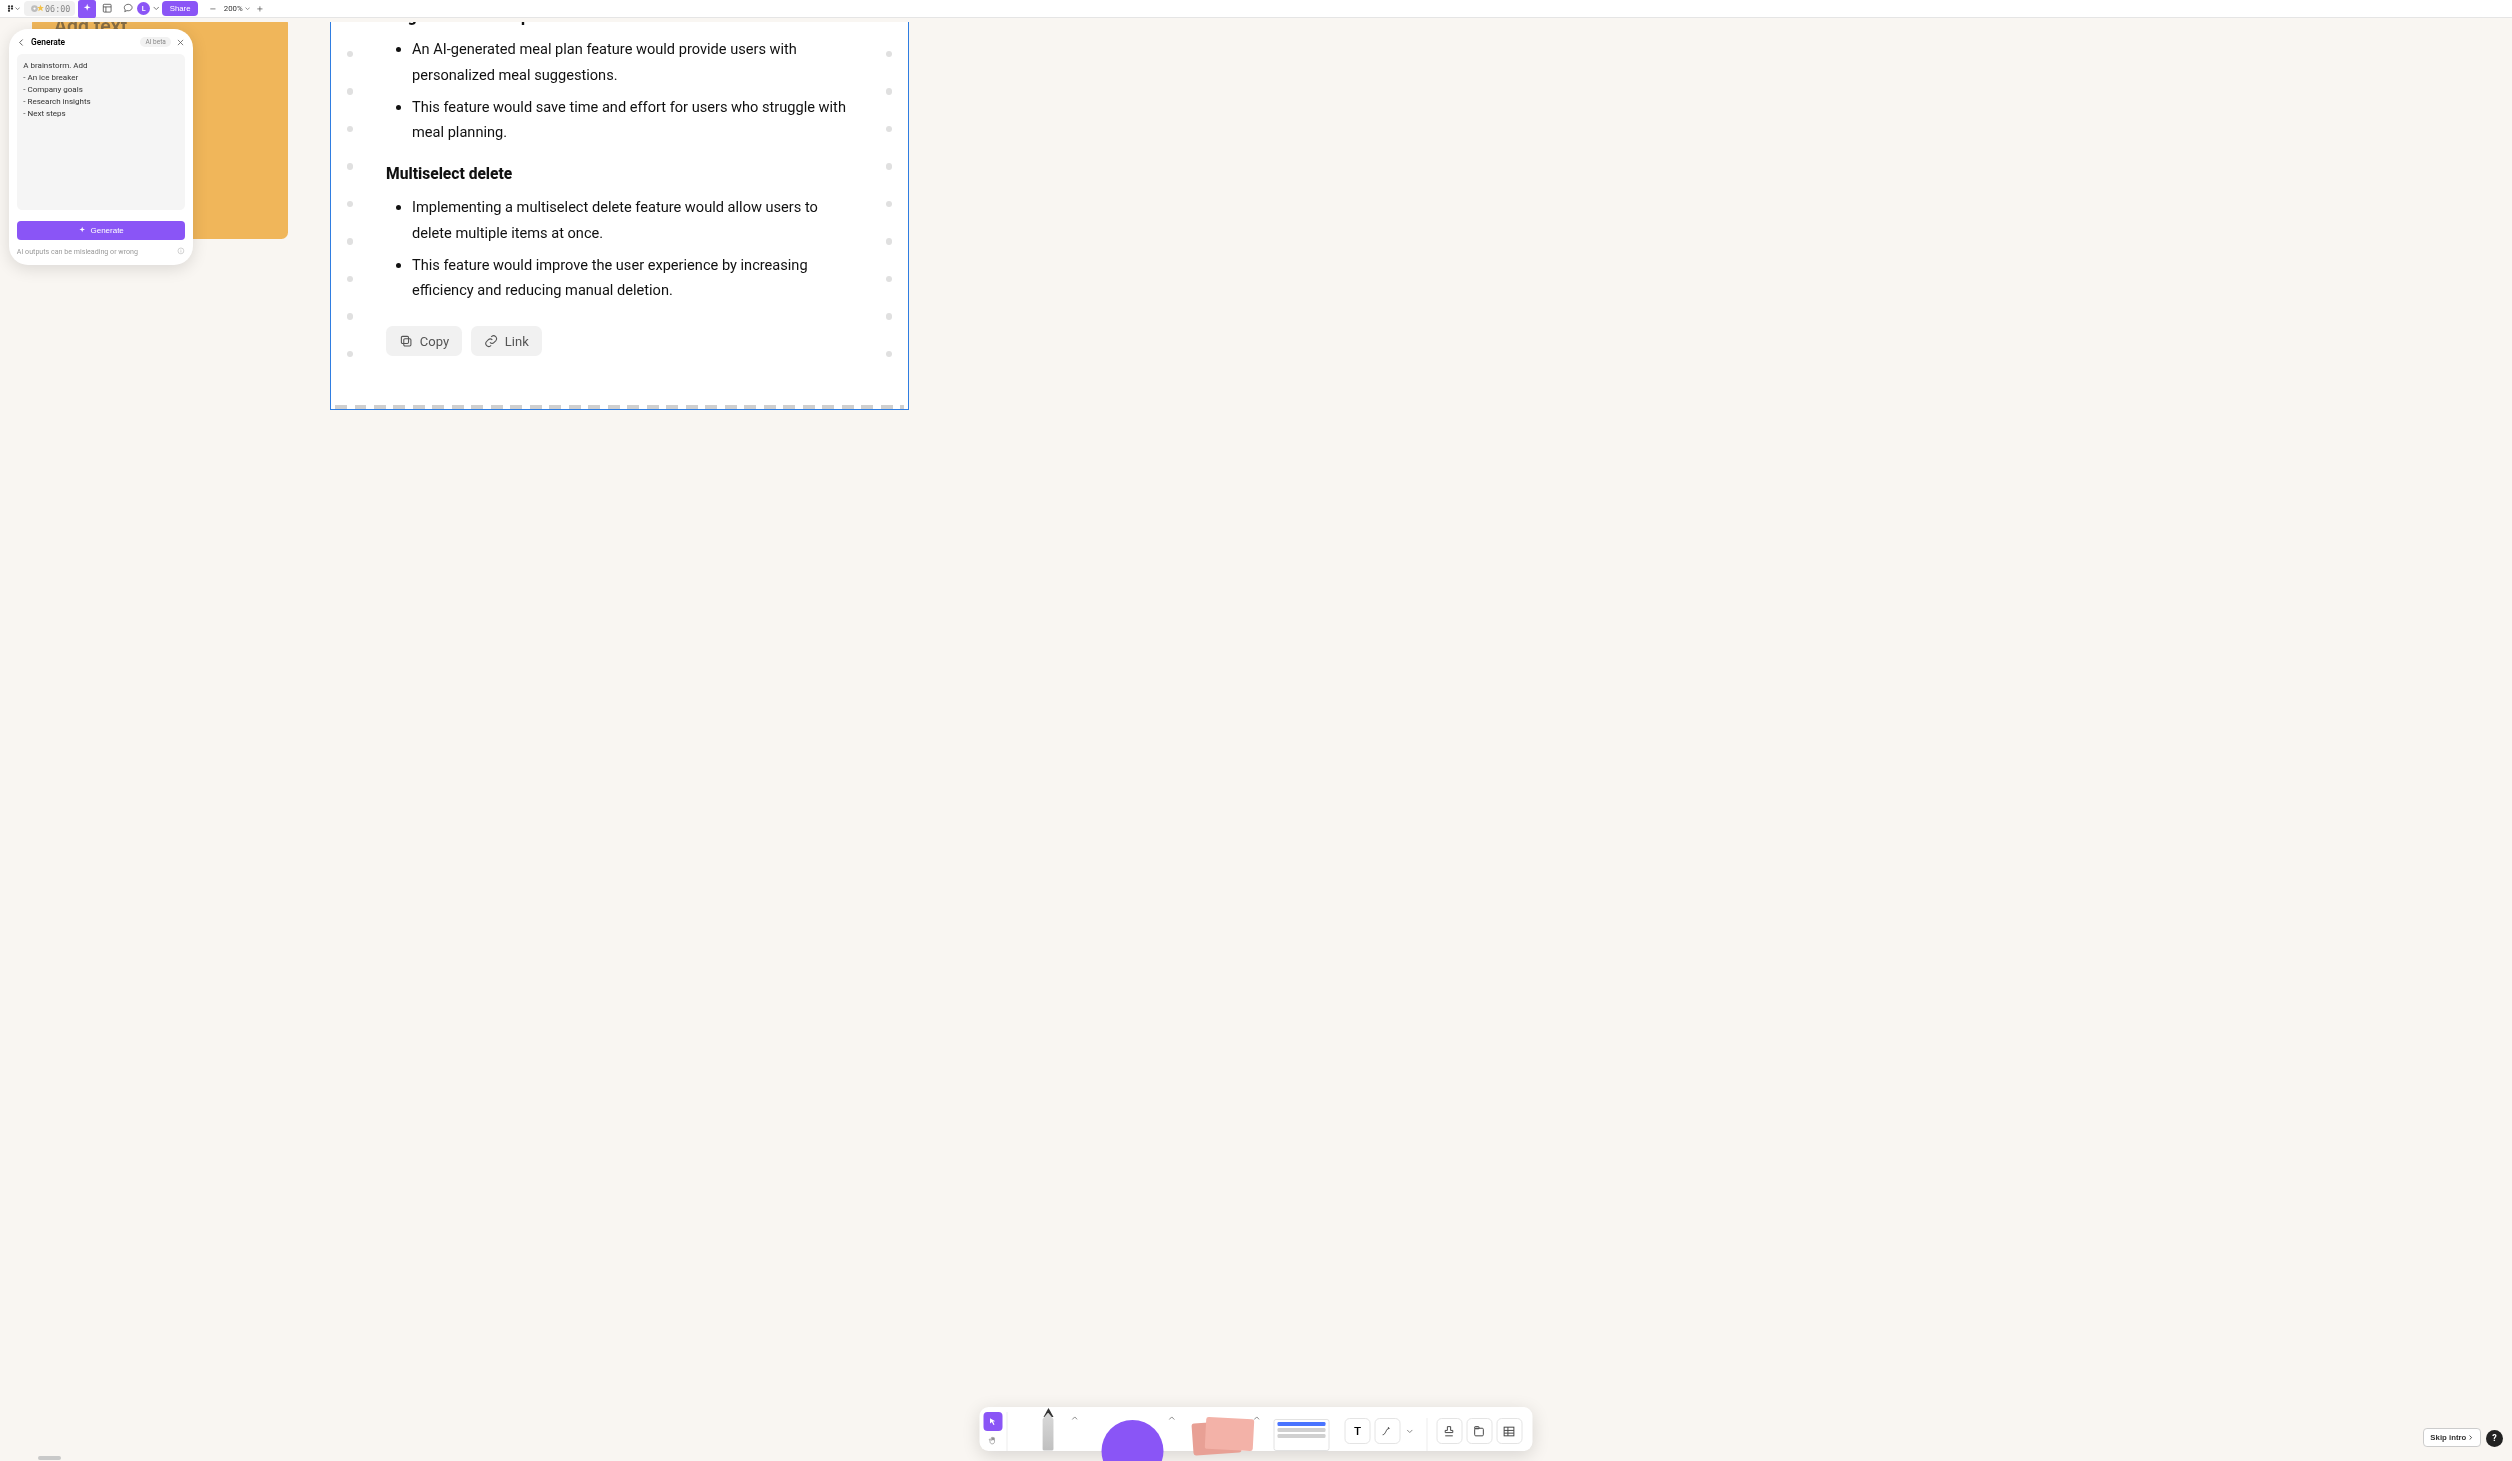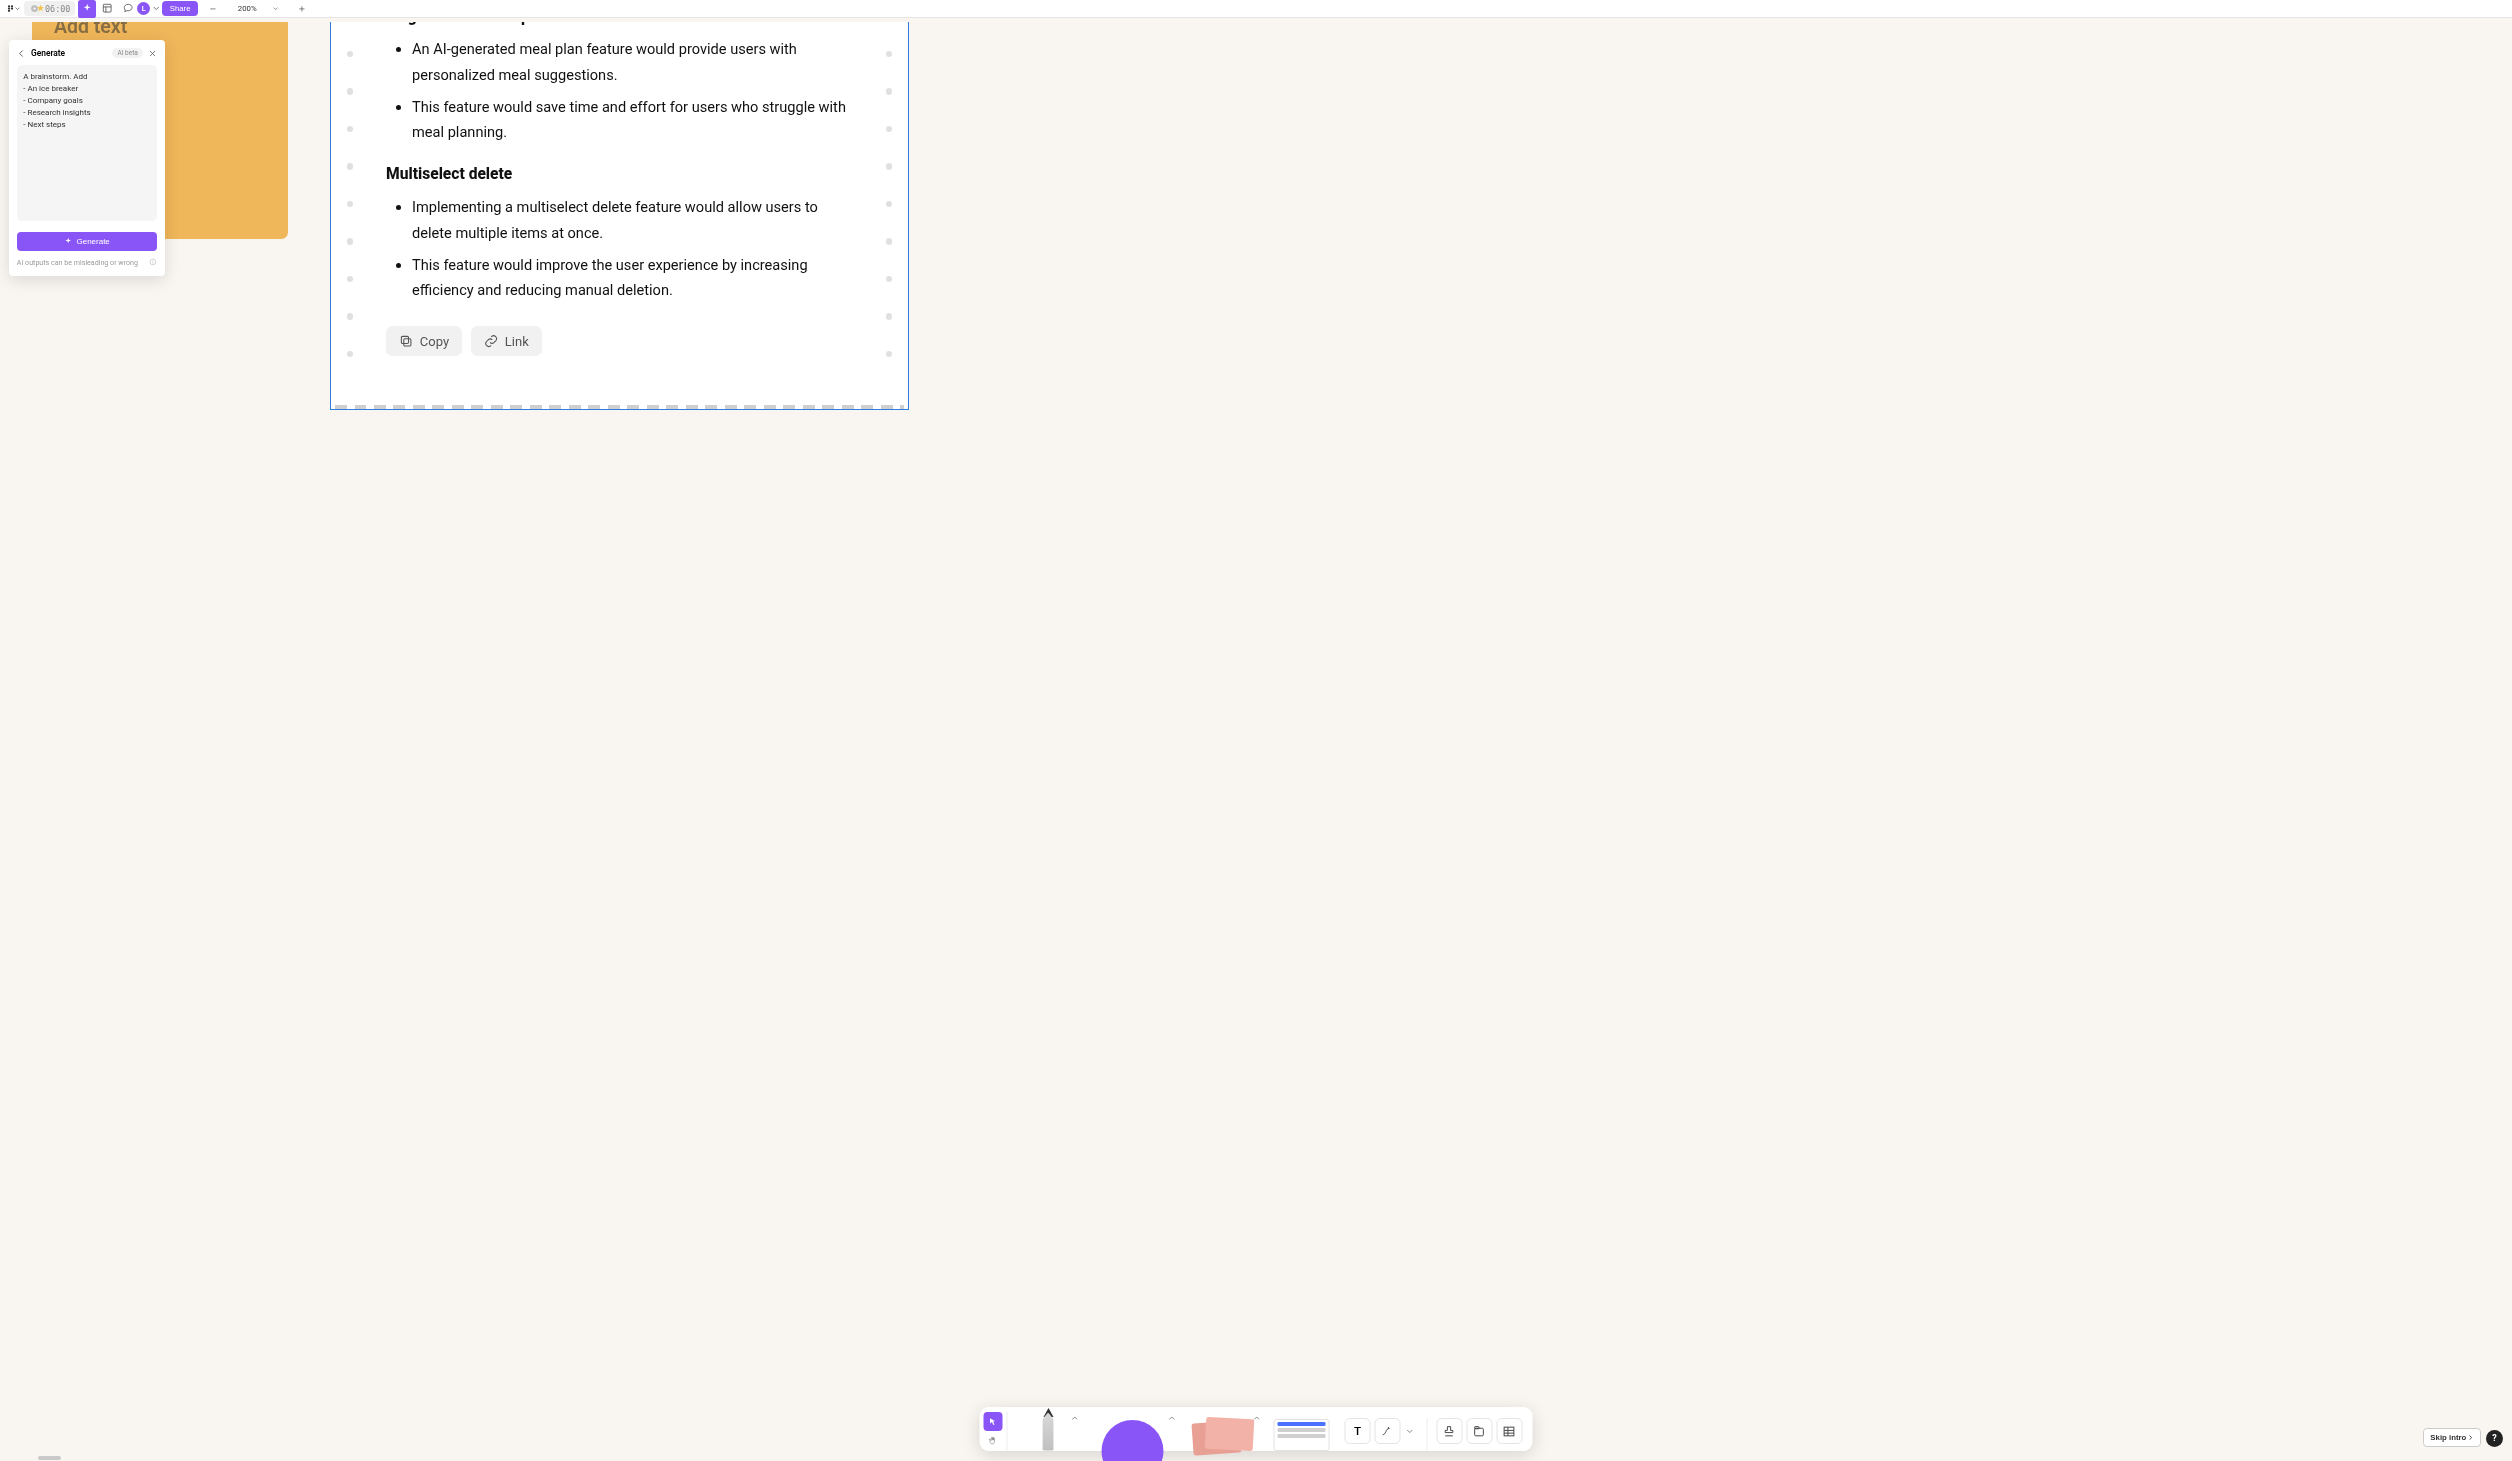--- a/index.html
+++ b/index.html
@@ -33,41 +33,41 @@
   .chevron-down { margin-left: 2.6px; }
   .avatar {
     width: 13px; height: 13px; border-radius: 50%;
     background: #8a55f6; color: #fff; font-size: 7.1px; font-weight: 600;
     display: flex; align-items: center; justify-content: center;
   }
   .share-btn {
     background: #8a55f6; color: #fff; border: none; border-radius: 3.9px;
     padding: 3.2px 7.8px; font-size: 7.8px; font-weight: 500; cursor: pointer;
   }
-  .zoom-group { display:flex; align-items:center; gap:15px; margin-left:2.6px; }
+  .zoom-group { display:flex; align-items:center; gap:1px; margin-left:2.6px; }
   .zoom-text { font-size:7.8px; color:#333; padding:0 1.3px; }
 
   
   .canvas {
     position: absolute; top: 22px; left: 0; right: 0; bottom: 0;
     background: #f9f6f2; overflow: hidden;
   }
   .yellow-card {
     position: absolute; top: -5.2px; left: 32px; width: 256px; height: 222px;
     background: #f0b65a; border-radius: 6.5px;
   }
   .yellow-card .add-text {
     position: absolute; top: -1.9px; left: 22px;
     font-size: 19.5px; font-weight: 600; color: #333; opacity: .55;
   }
 
   
   .gen-panel {
-    position: absolute; top: 18px; left: 9px; width: 156px;
-    background: #fff; border-radius: 4px; box-shadow: 0 3.9px 15.6px rgba(0,0,0,.12);
+    position: absolute; top: 7px; left: 9px; width: 184px;
+    background: #fff; border-radius: 19px; box-shadow: 0 3.9px 15.6px rgba(0,0,0,.12);
     padding: 7.8px 7.8px 9px 7.8px; z-index: 40;
   }
   .gen-head { display:flex; align-items:center; gap:5.2px; margin-bottom:6.5px; }
   .gen-head .title { font-weight:600; font-size:8.4px; flex:1; }
   .ai-badge {
     font-size: 6.5px; color:#888; background:#f2f2f2; border-radius: 6.5px;
     padding: 1.3px 5.2px;
   }
   .gen-textarea {
     width:100%; min-height: 156px; background:#f5f5f5; border:none; border-radius:5.2px;

